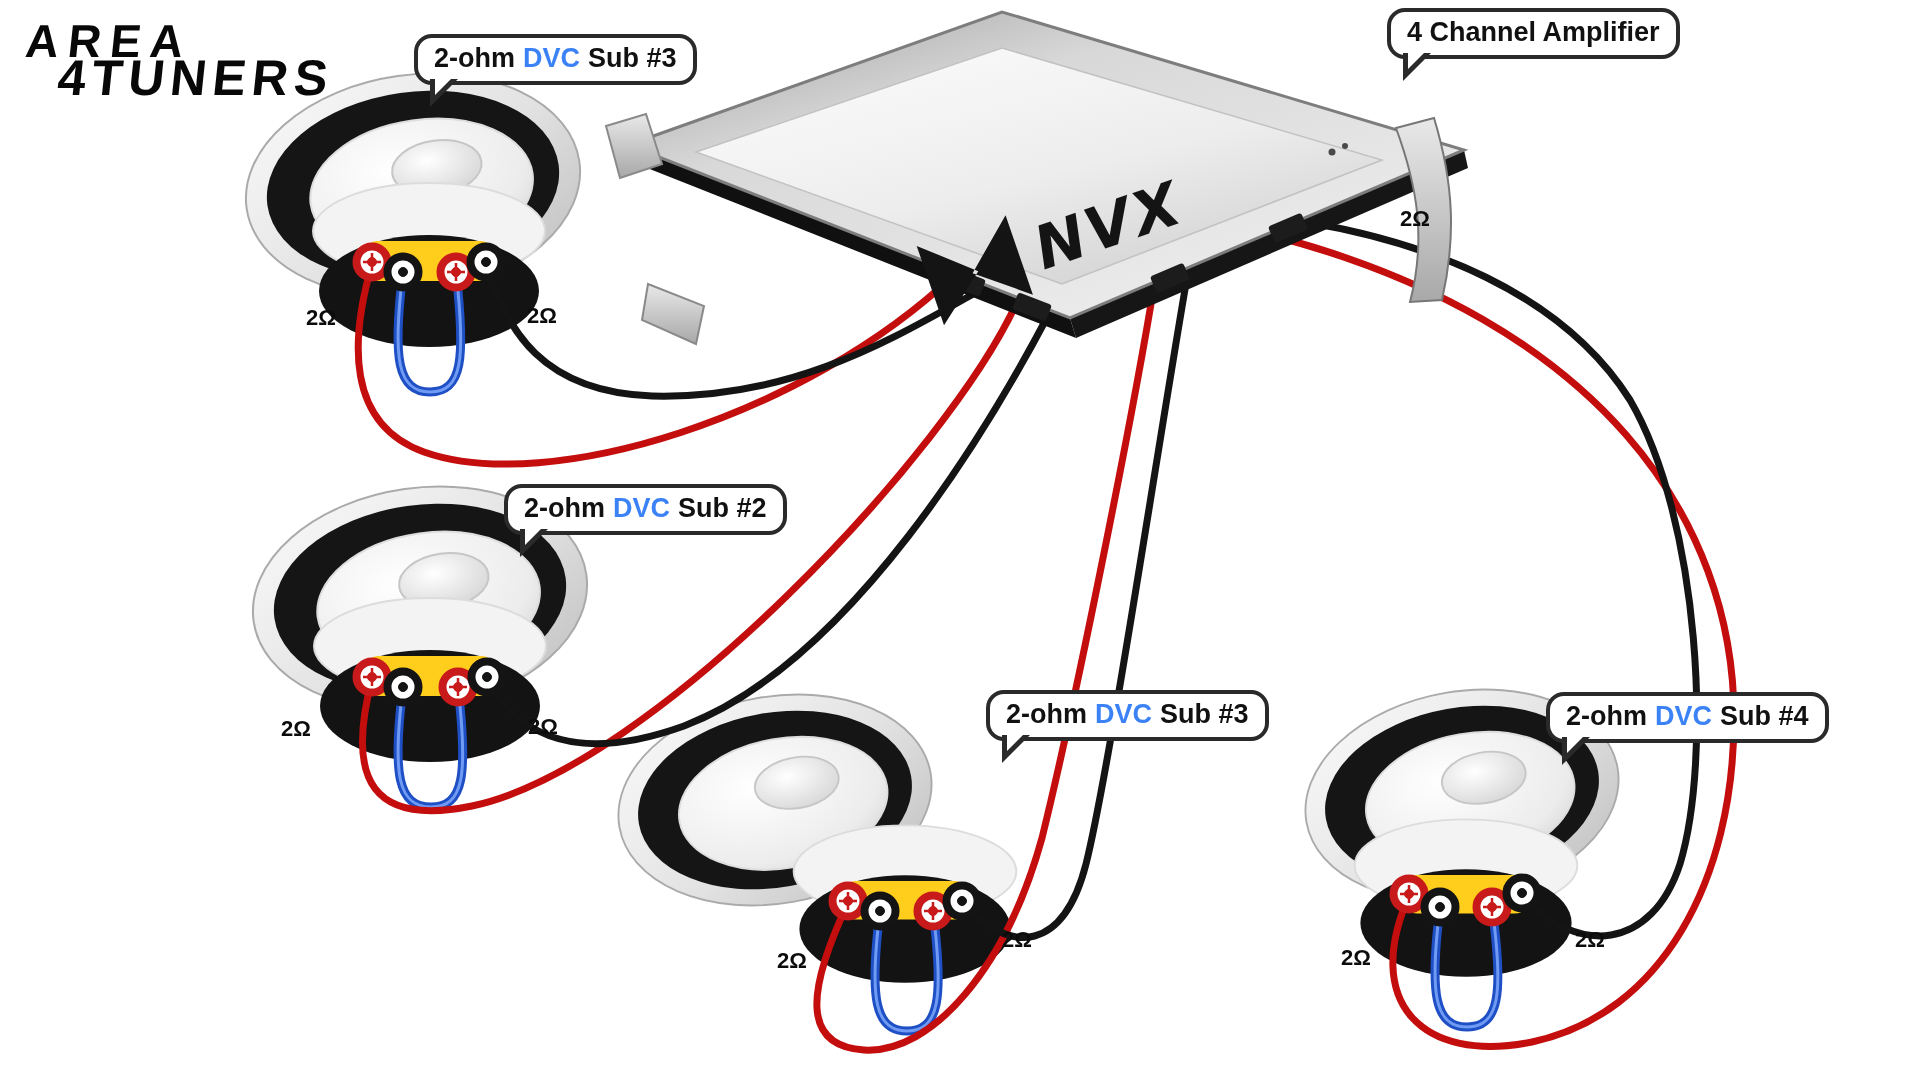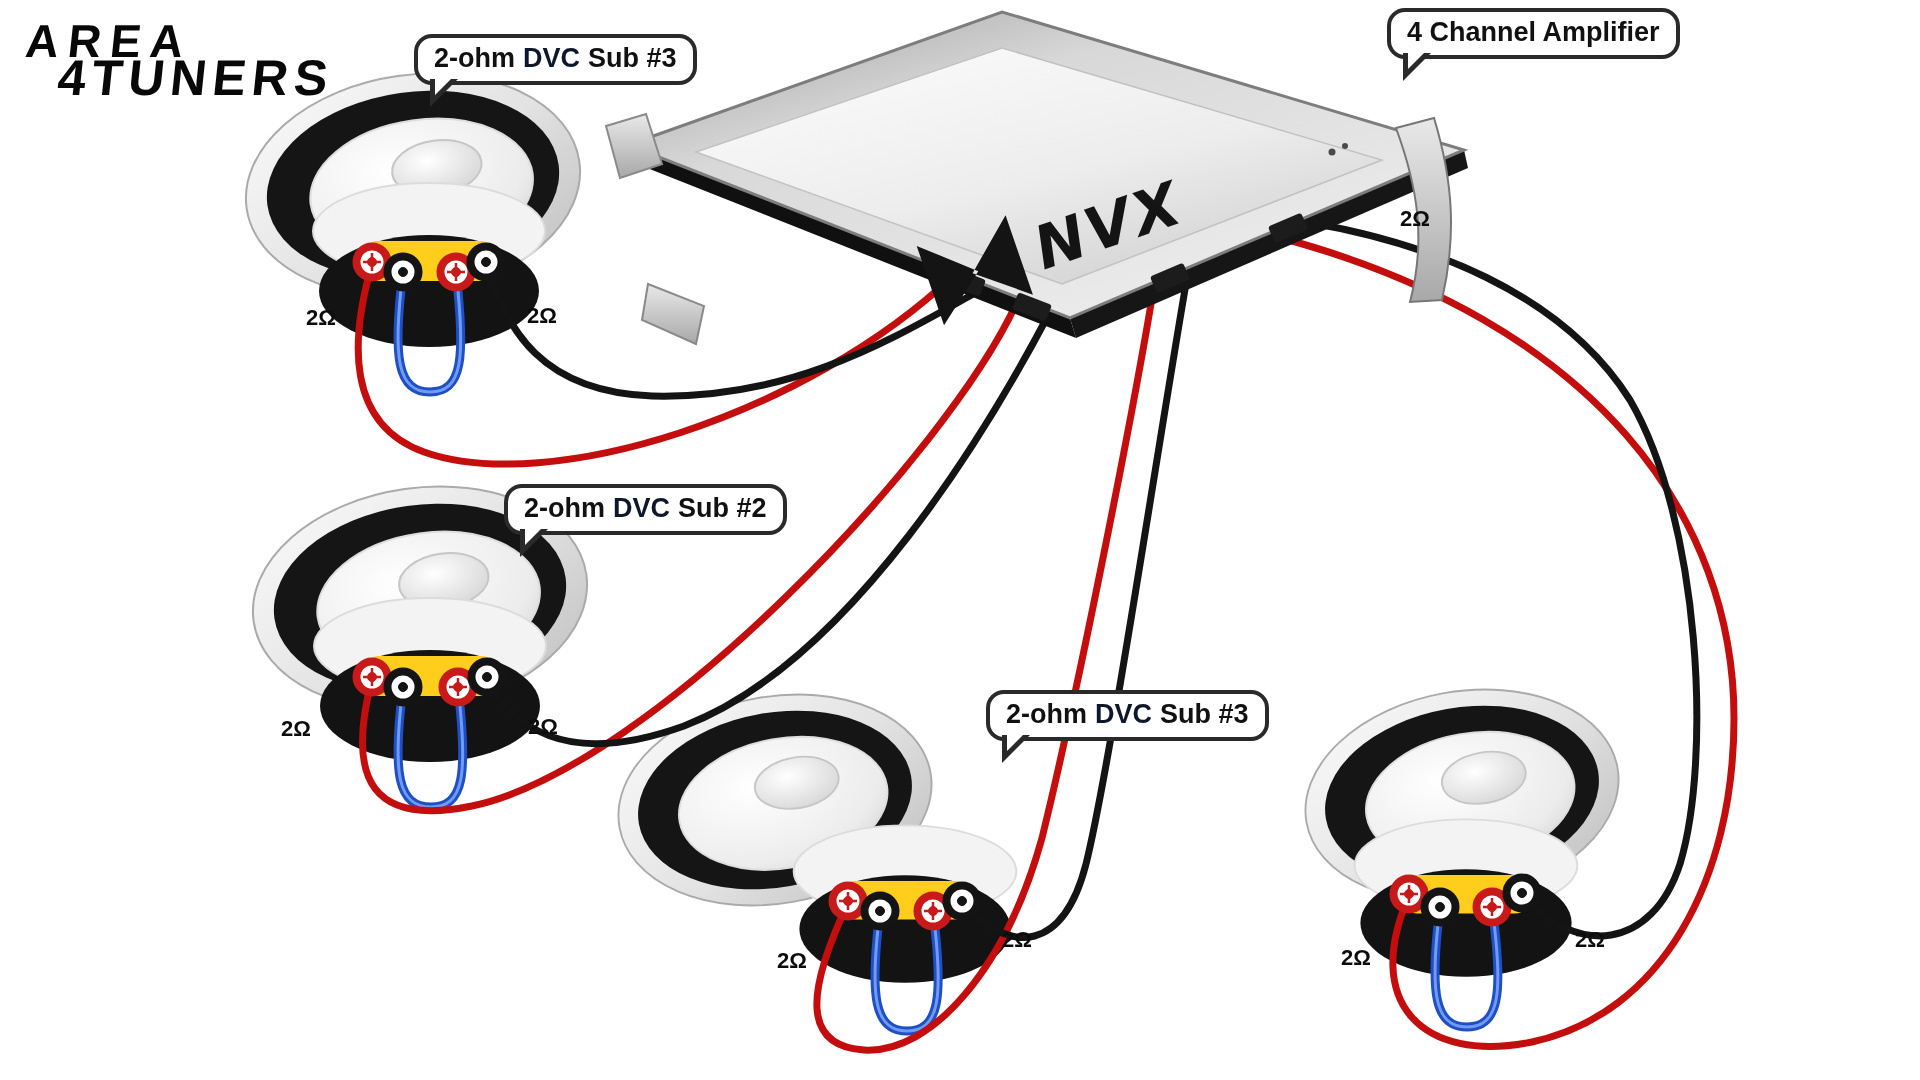--- a/index.html
+++ b/index.html
@@ -10,21 +10,21 @@
   .logo{position:absolute;left:24px;top:22px;z-index:0;color:#080808;line-height:.84;
         transform:skewX(-6deg);font-weight:900;}
   .logo .l1{font-size:46px;letter-spacing:9px;}
   .logo .l2{font-size:50px;letter-spacing:6px;margin-left:36px;margin-top:-4px;}
   
   .bubble{position:absolute;z-index:5;background:#ffffff;border:4px solid #2a2a2a;
           border-radius:18px;padding:5px 16px 7px 16px;font-weight:bold;font-size:27px;
           color:#111;white-space:nowrap;}
   .bubble .seg{margin-right:8px;}
   .bubble .seg:last-child{margin-right:0;}
-  .bubble .dvc{color:#0f172a;}
+  .bubble .dvc{color:#3b82f6;}
   .bubble::before{content:"";position:absolute;left:12px;bottom:-26px;width:0;height:0;
           border-top:28px solid #2a2a2a;border-right:28px solid transparent;}
   .bubble::after{content:"";position:absolute;left:17px;bottom:-14px;width:0;height:0;
           border-top:19px solid #ffffff;border-right:19px solid transparent;}
   
   .ohm{position:absolute;z-index:4;font-weight:800;font-size:22px;color:#0c0c0c;}
   .t-pos{stroke:#c81a1a;}
   .t-neg{stroke:#141414;}
   .t-core-pos{fill:#c81a1a;stroke:#c81a1a;}
   .t-core-neg{fill:#141414;stroke:#141414;}
@@ -181,20 +181,23 @@
   </div>
   <div class="bubble" style="left:1346px;top:8px;margin-left:41px;">
     <span class="seg">4 Channel Amplifier</span>
   </div>
   <div class="bubble" style="left:504px;top:466px;margin-top:18px;">
     <span class="seg">2-ohm</span><span class="seg dvc">DVC</span><span class="seg">Sub #2</span>
   </div>
   <div class="bubble" style="left:986px;top:690px;">
     <span class="seg">2-ohm</span><span class="seg dvc">DVC</span><span class="seg">Sub #3</span>
   </div>
+  <div class="bubble" style="left:1546px;top:692px;">
+    <span class="seg">2-ohm</span><span class="seg dvc">DVC</span><span class="seg">Sub #4</span>
+  </div>
 
   <span class="ohm" style="left:306px;top:305px;">2Ω</span>
   <span class="ohm" style="left:527px;top:303px;">2Ω</span>
   <span class="ohm" style="left:281px;top:716px;">2Ω</span>
   <span class="ohm" style="left:528px;top:714px;">2Ω</span>
   <span class="ohm" style="left:777px;top:948px;">2Ω</span>
   <span class="ohm" style="left:1002px;top:927px;">2Ω</span>
   <span class="ohm" style="left:1341px;top:945px;">2Ω</span>
   <span class="ohm" style="left:1575px;top:927px;">2Ω</span>
   <span class="ohm" style="left:1400px;top:206px;">2Ω</span>

